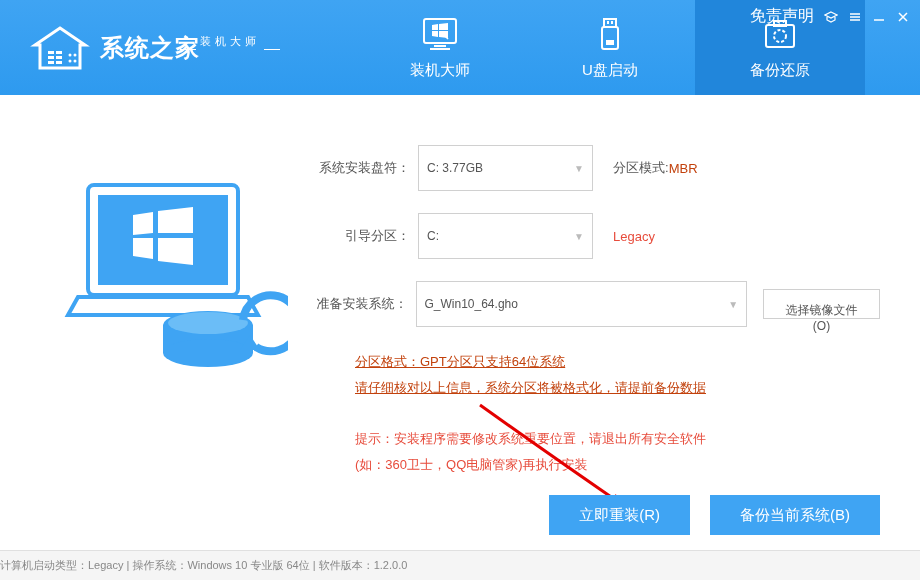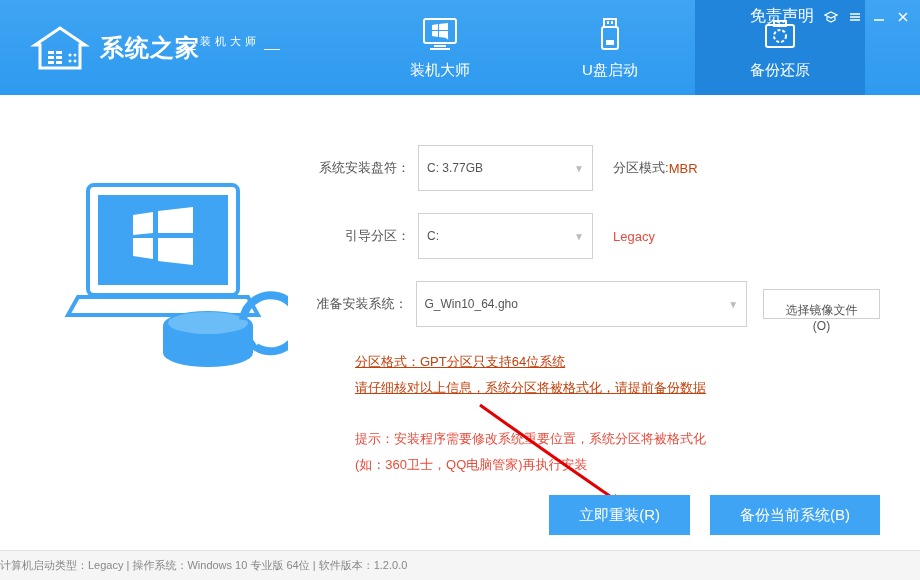--- a/index.html
+++ b/index.html
@@ -177,21 +177,21 @@
       </div>
       <button class="browse-btn">选择镜像文件(O)</button>
     </div>
 
     <div class="info-block">
       <div>分区格式：GPT分区只支持64位系统</div>
       <div>请仔细核对以上信息，系统分区将被格式化，请提前备份数据</div>
     </div>
 
     <div class="warning-block">
-      <div>提示：安装程序需要修改系统重要位置，系统分区将被格式化</div>
+      <div>提示：安装程序需要修改系统重要位置，请退出所有安全软件</div>
       <div>(如：360卫士，QQ电脑管家)再执行安装</div>
     </div>
   </div>
 </div>
 
 <svg class="arrow-annotation" width="200" height="140" viewBox="0 0 200 140">
   <path d="M10 10 Q 80 60 160 115" fill="none" stroke="#e30000" stroke-width="3"></path>
   <path d="M160 115 L145 100 L156 112 L140 110 Z" fill="#e30000" stroke="#e30000" stroke-width="2"></path>
   <path d="M165 120 L150 104 M165 120 L145 114" stroke="#e30000" stroke-width="3"></path>
 </svg>

